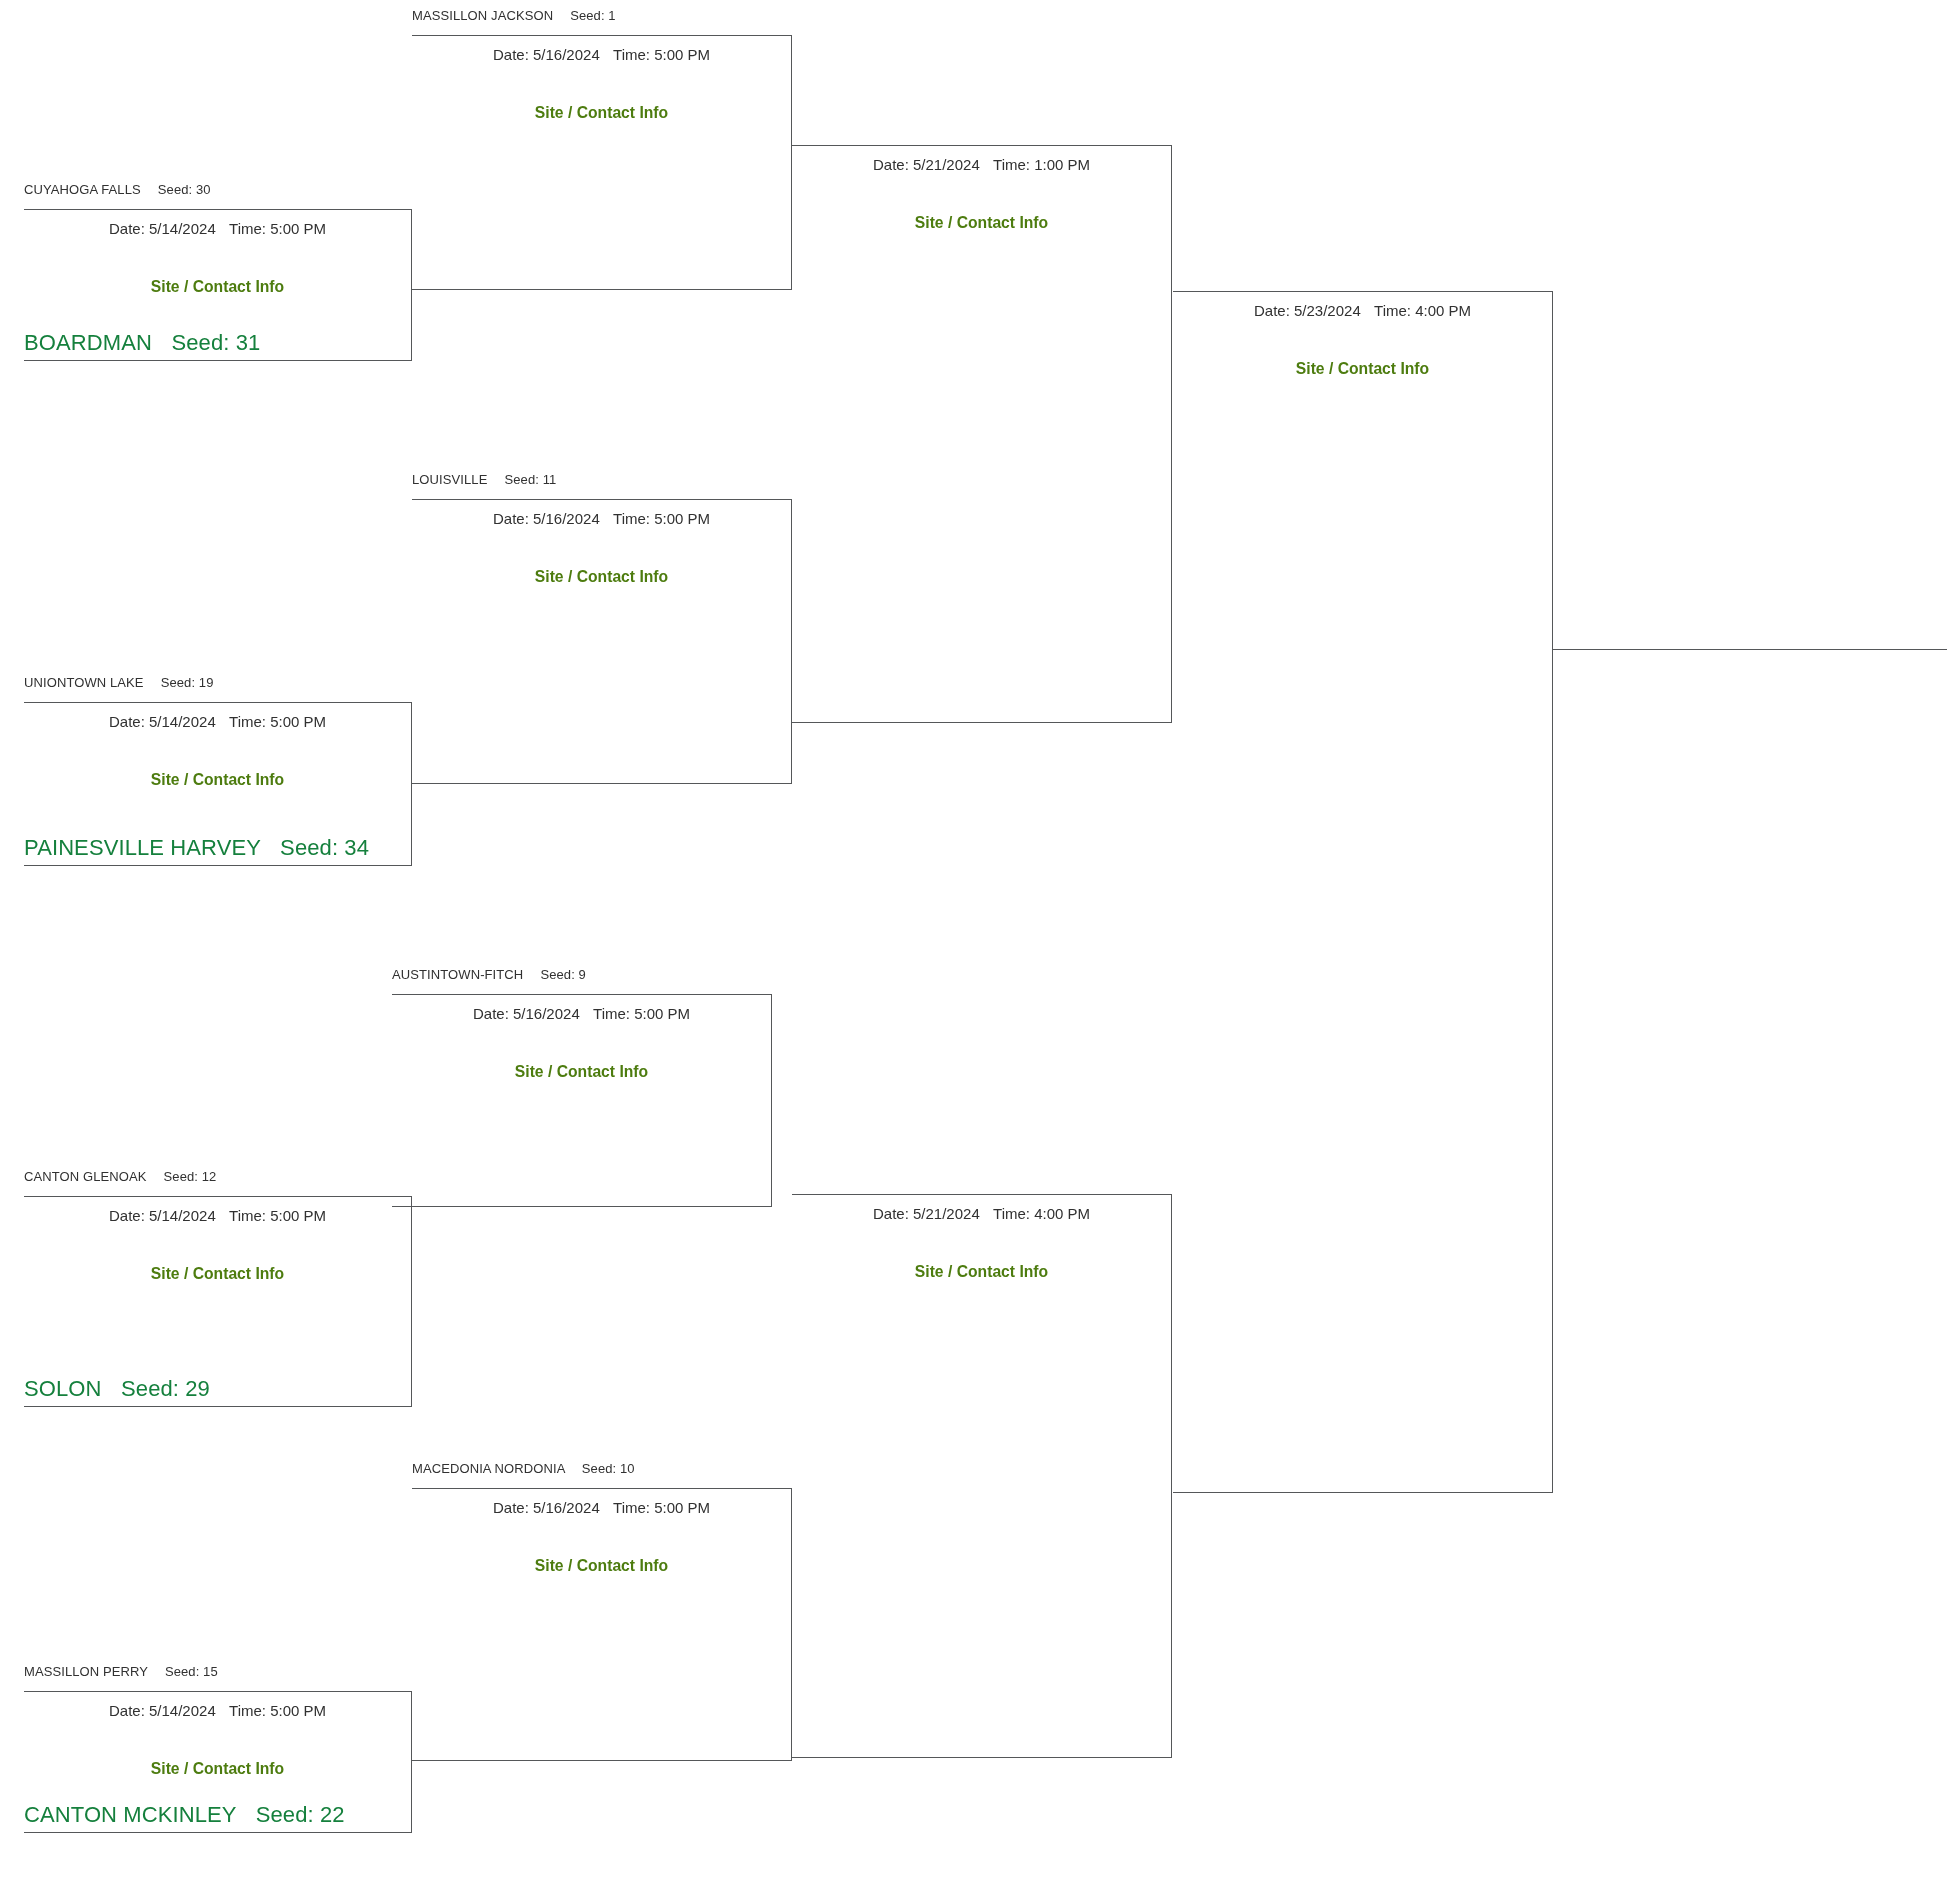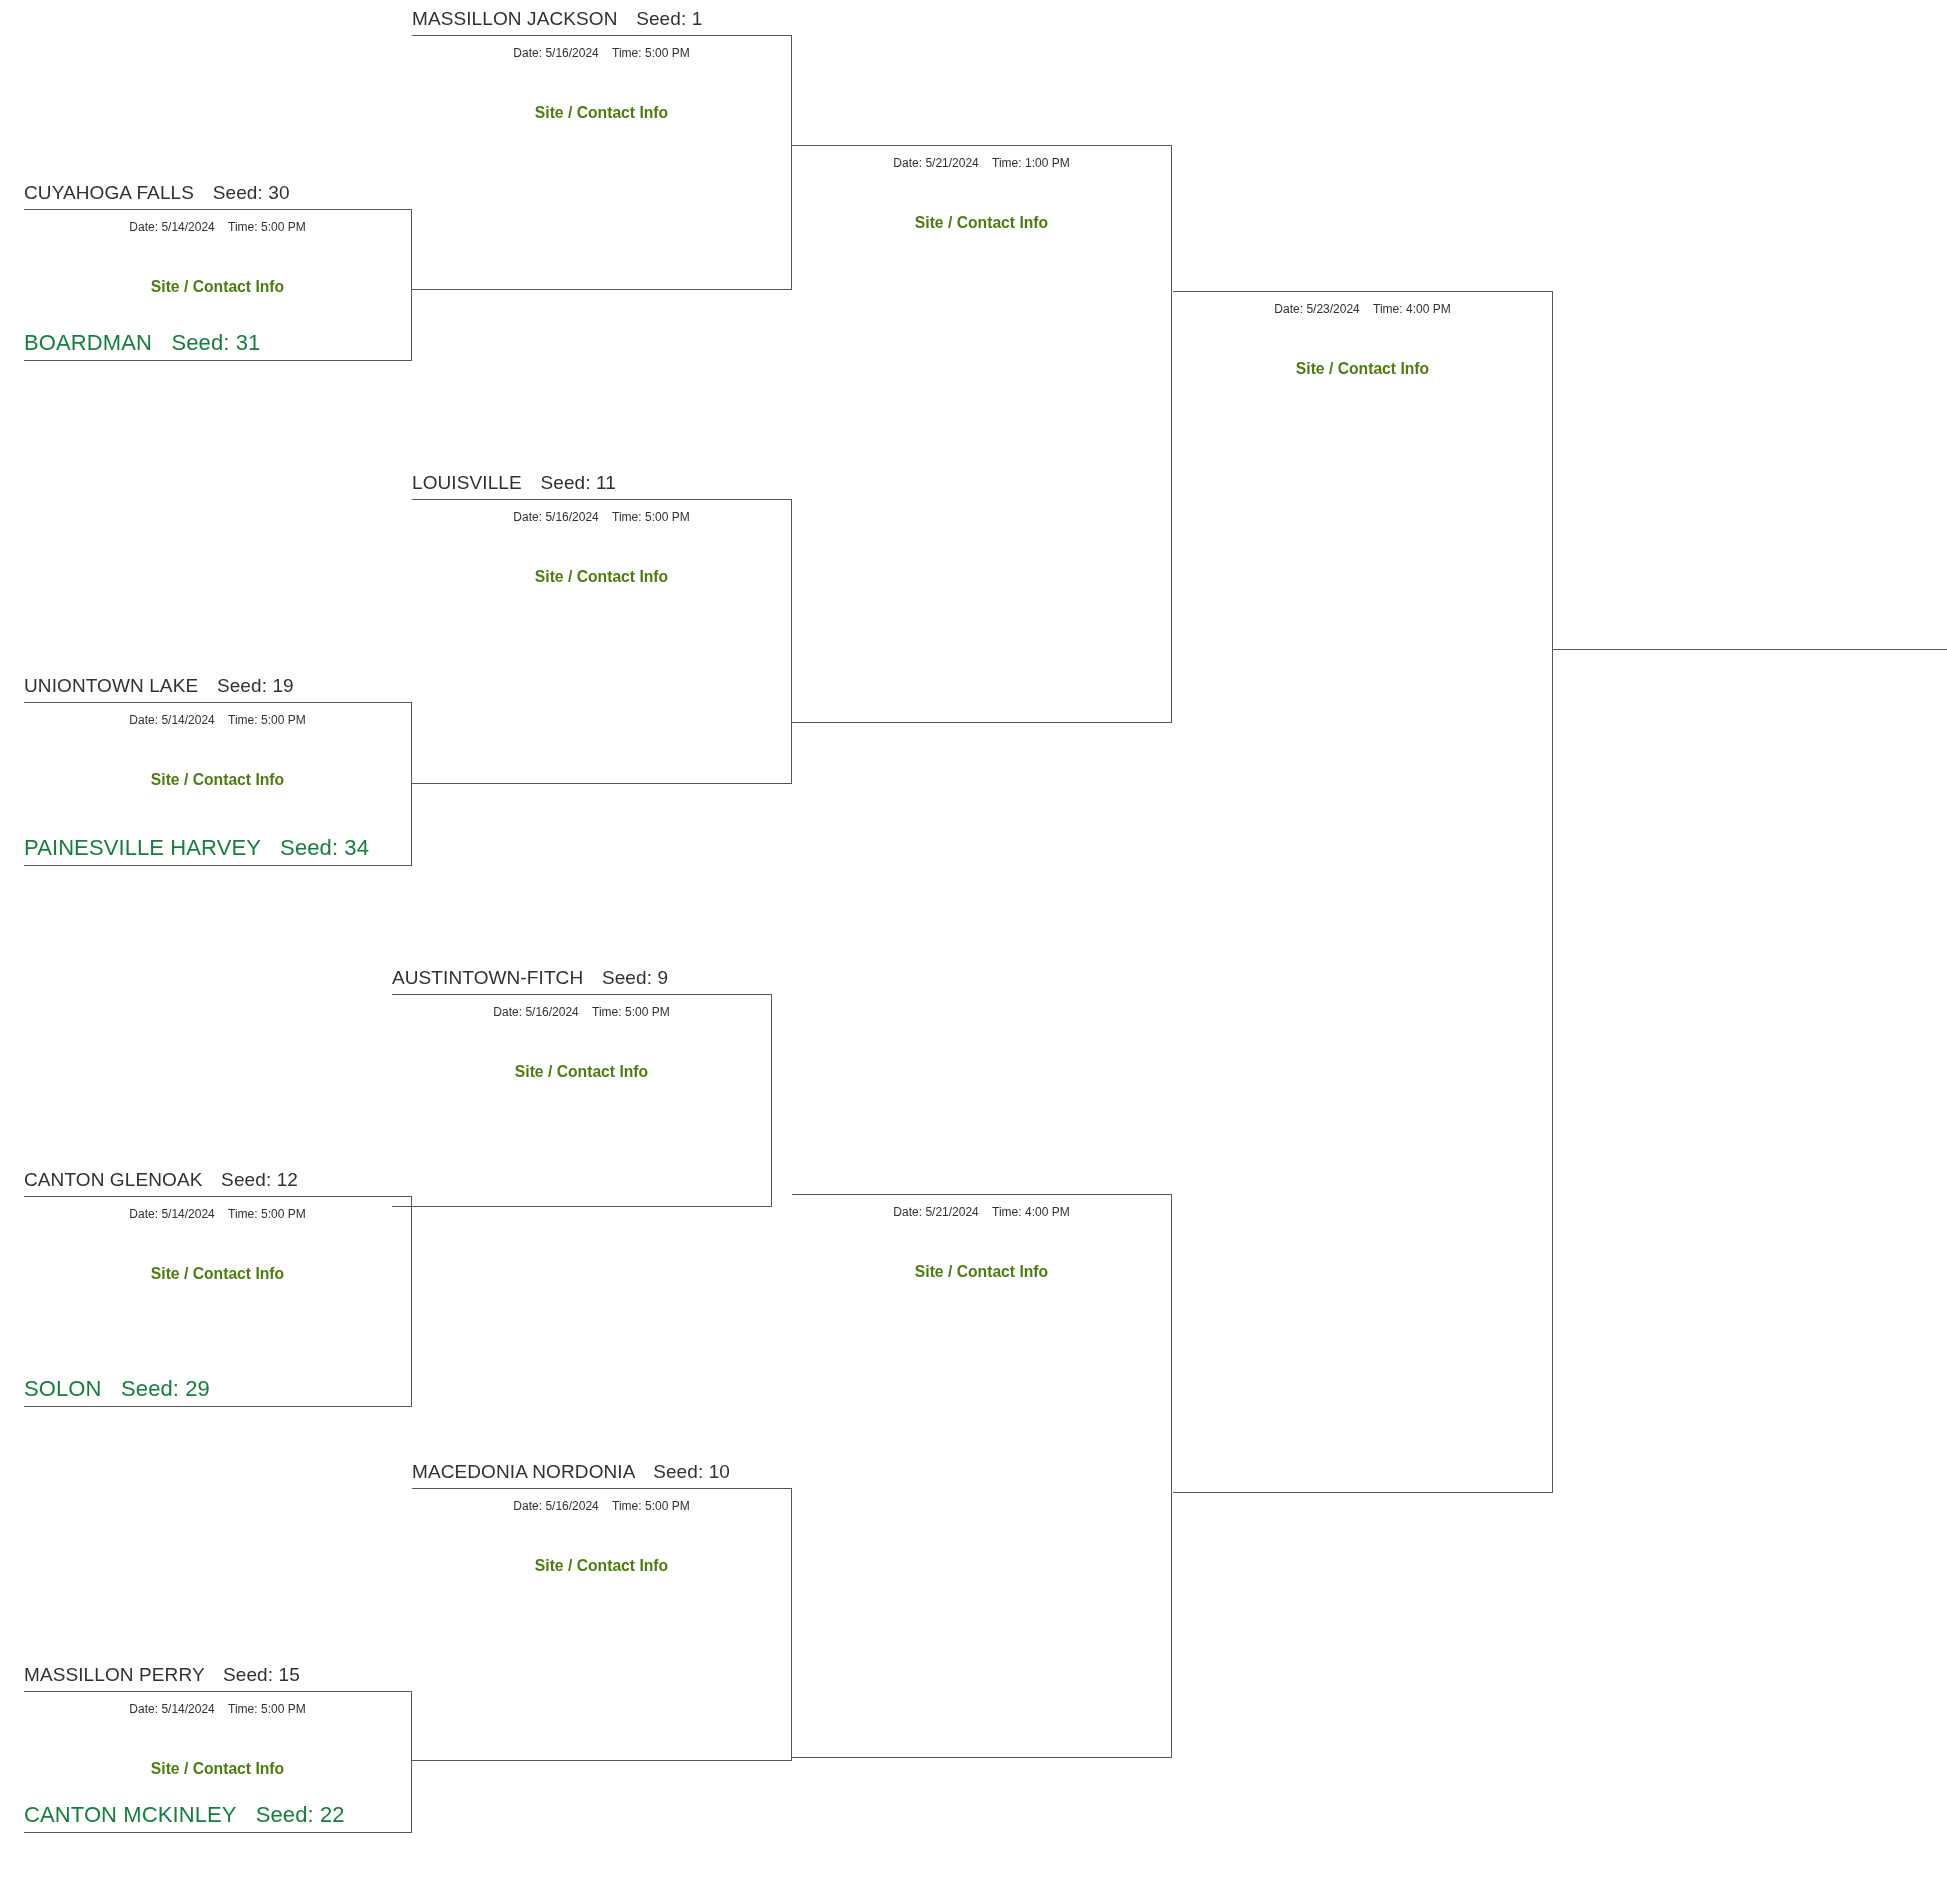--- a/index.html
+++ b/index.html
@@ -26,21 +26,21 @@
     border-right: 1.9px solid #555759;
     border-bottom: 1.9px solid #555759;
     border-left: none;
   }
   
   .team-top {
     position: absolute;
     left: 0;
     top: -28.5px;
     white-space: nowrap;
-    font-size: 19px;
+    font-size: 13px;
     color: #313131;
     letter-spacing: 0.1px;
   }
   
   .team-bottom {
     position: absolute;
     left: 0;
     bottom: 3.8px;
     white-space: nowrap;
     font-size: 22px;
@@ -49,21 +49,21 @@
   }
   .team-name { }
   .team-seed { margin-left: 13.3px; }
 
   .datetime {
     position: absolute;
     top: 9.5px;
     left: 0;
     right: 0;
     text-align: center;
-    font-size: 12px;
+    font-size: 15px;
     color: #313131;
     white-space: nowrap;
   }
   .datetime .dt-sep { display: inline-block; width: 13.3px; }
 
   .siteinfo {
     position: absolute;
     left: 0;
     right: 0;
     top: 68px;

